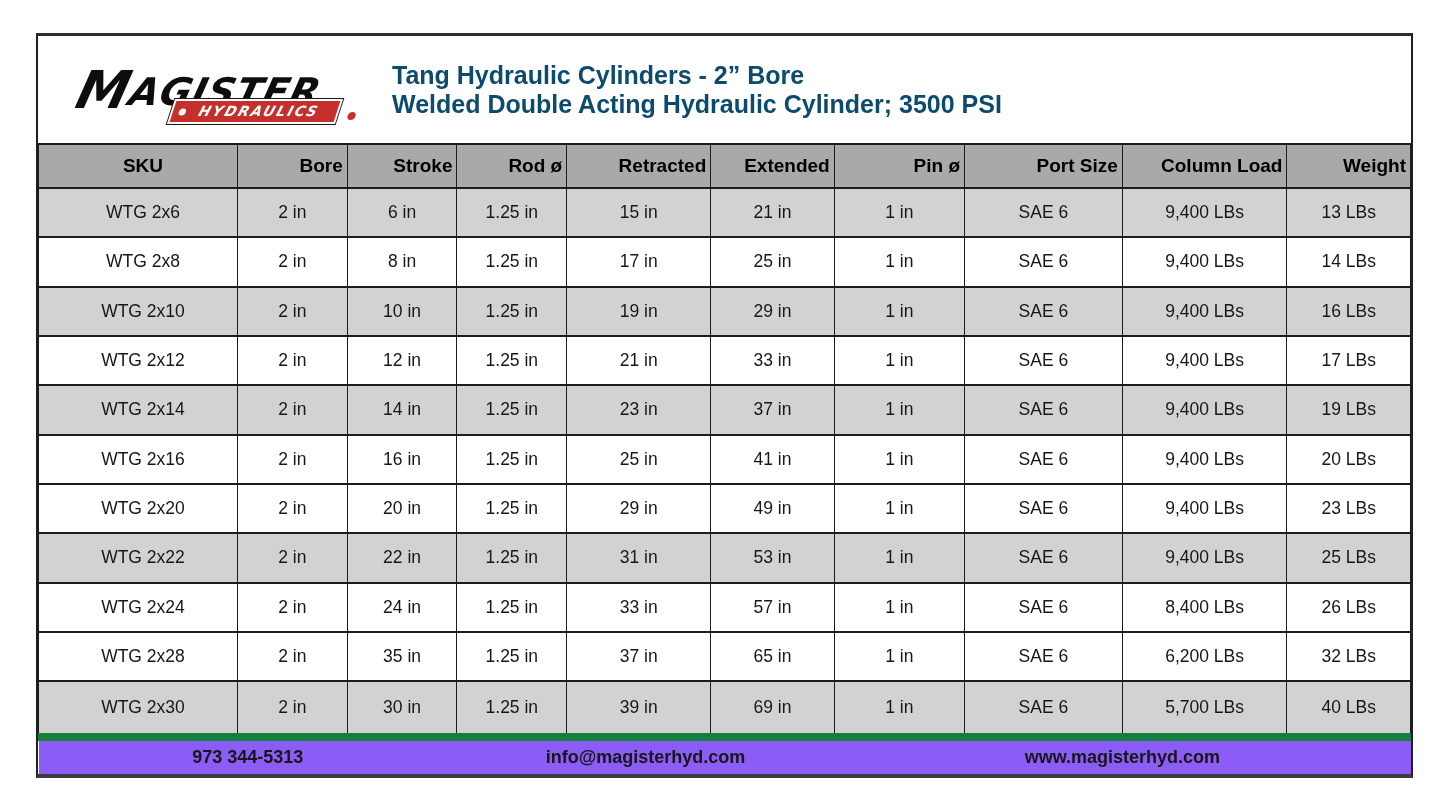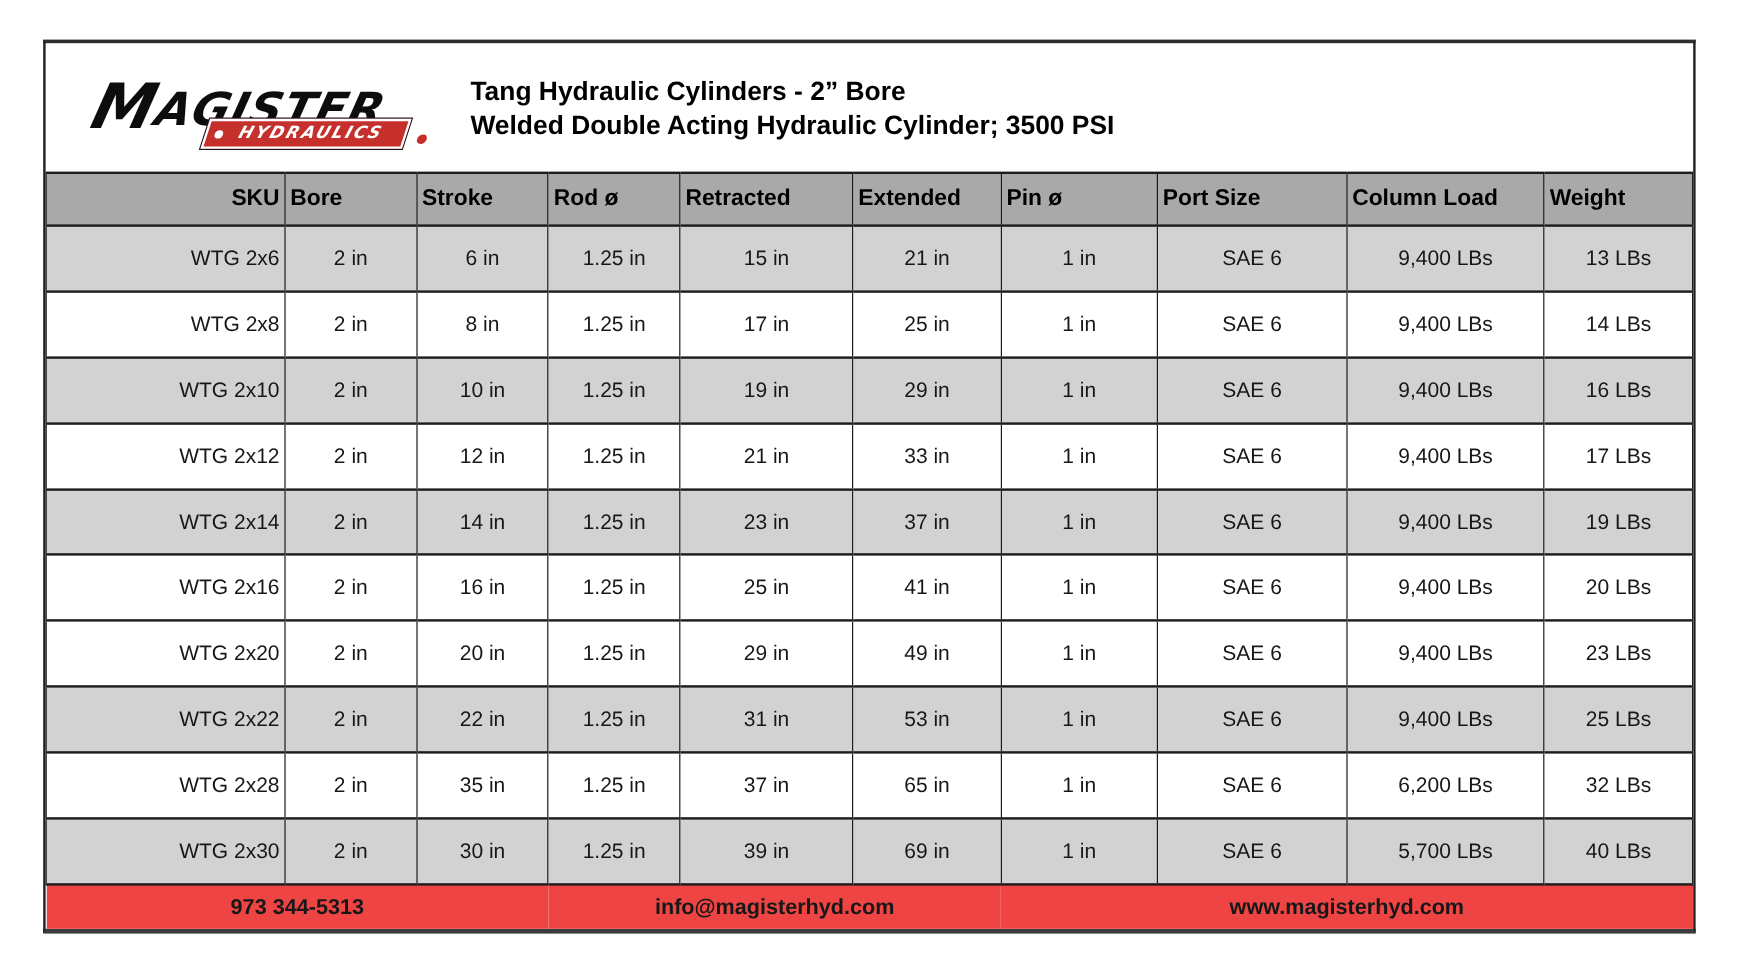--- a/index.html
+++ b/index.html
@@ -36,43 +36,43 @@
   .eye-ring {
     position:absolute; left:6px; top:50%; transform:translateY(-50%);
     width:7px; height:7px; border-radius:50%; background:#fff; display:inline-block;
   }
   .banner-dot {
     position:absolute; right:-20px; bottom:2px; width:8px; height:8px;
     border-radius:50%; background:#c5302c; display:inline-block;
   }
   
   .titles { flex:1; padding-left:4px; }
-  .title-line { font-weight:bold; font-size:22px; line-height:29px; color:#000000; }
+  .title-line { font-weight:bold; font-size:25px; line-height:29px; color:#0c4a6e; }
   
   .spec-table {
     width:100%; height:calc(100% - 107px); border-collapse:collapse; table-layout:fixed;
   }
   .spec-table th {
     background:#a9a9a9; color:#000; font-weight:bold; font-size:19px;
     border:1px solid #1c1c1c; border-top-width:2px; border-bottom-width:2px;
-    height:44px; text-align:left; padding:0 4px; box-sizing:border-box;
-  }
-  .spec-table th.left, .spec-table td.left { text-align:right; padding-left:14px; }
+    height:44px; text-align:right; padding:0 4px; box-sizing:border-box;
+  }
+  .spec-table th.left, .spec-table td.left { text-align:center; padding-left:14px; }
   .spec-table td {
     font-size:17.5px; text-align:center; color:#171717;
     border:1px solid #1c1c1c; border-top-width:2px; border-bottom-width:2px;
     padding:0 4px; box-sizing:border-box;
   }
   .spec-table tbody tr.shade td { background:#d2d2d2; }
   .spec-table tbody tr td { background:#ffffff; }
   .spec-table tbody tr.shade td { background:#d2d2d2; }
   .spec-table tfoot td {
-    height:37px; background:#ef4444; font-weight:600; font-size:18px;
+    height:37px; background:#8b5cf6; font-weight:600; font-size:18px;
     border-left:none; border-right:none; border-bottom:none;
-    border-top:2px solid #15803d;
+    border-top:8px solid #15803d;
   }
 </style>
 </head>
 <body>
 
 <div class="frame">
 
   <div class="brandbar">
     <div class="logo-zone">
       <div class="logo">
@@ -208,20 +208,32 @@
           <td>22 in</td>
           <td>1.25 in</td>
           <td>31 in</td>
           <td>53 in</td>
           <td>1 in</td>
           <td>SAE 6</td>
           <td>9,400 LBs</td>
           <td>25 LBs</td>
         </tr>
         <tr>
+          <td class="left">WTG 2x24</td>
+          <td>2 in</td>
+          <td>24 in</td>
+          <td>1.25 in</td>
+          <td>33 in</td>
+          <td>57 in</td>
+          <td>1 in</td>
+          <td>SAE 6</td>
+          <td>8,400 LBs</td>
+          <td>26 LBs</td>
+        </tr>
+        <tr>
           <td class="left">WTG 2x28</td>
           <td>2 in</td>
           <td>35 in</td>
           <td>1.25 in</td>
           <td>37 in</td>
           <td>65 in</td>
           <td>1 in</td>
           <td>SAE 6</td>
           <td>6,200 LBs</td>
           <td>32 LBs</td>

